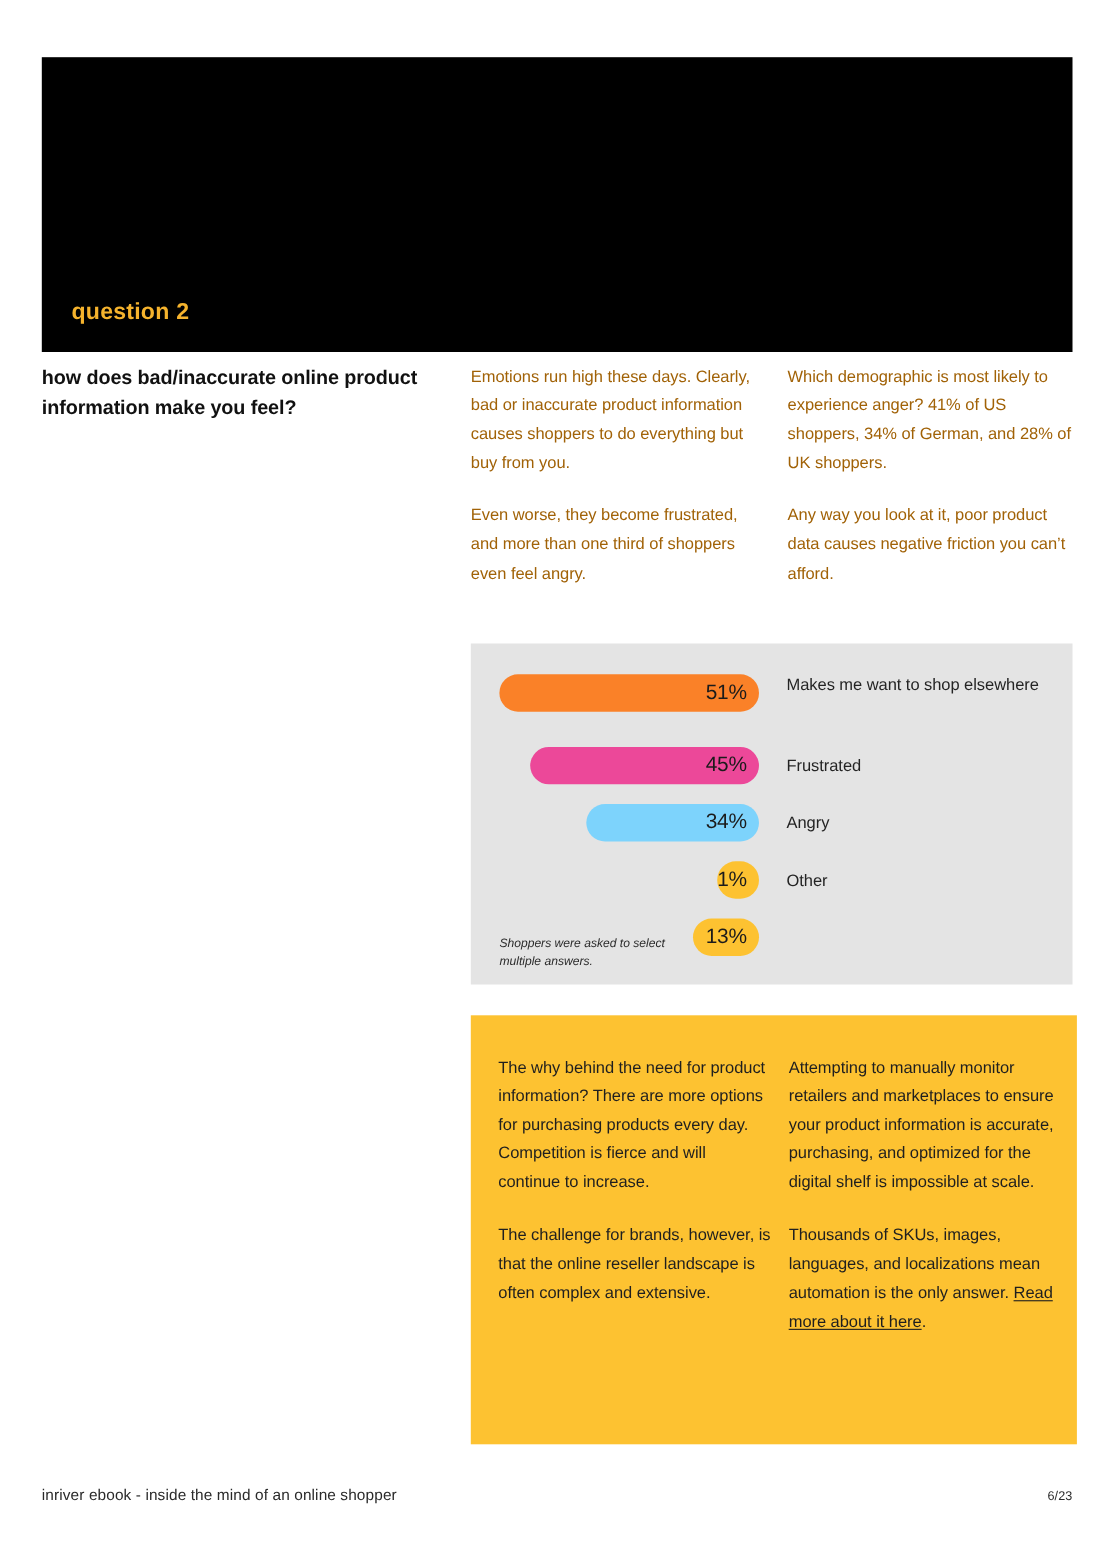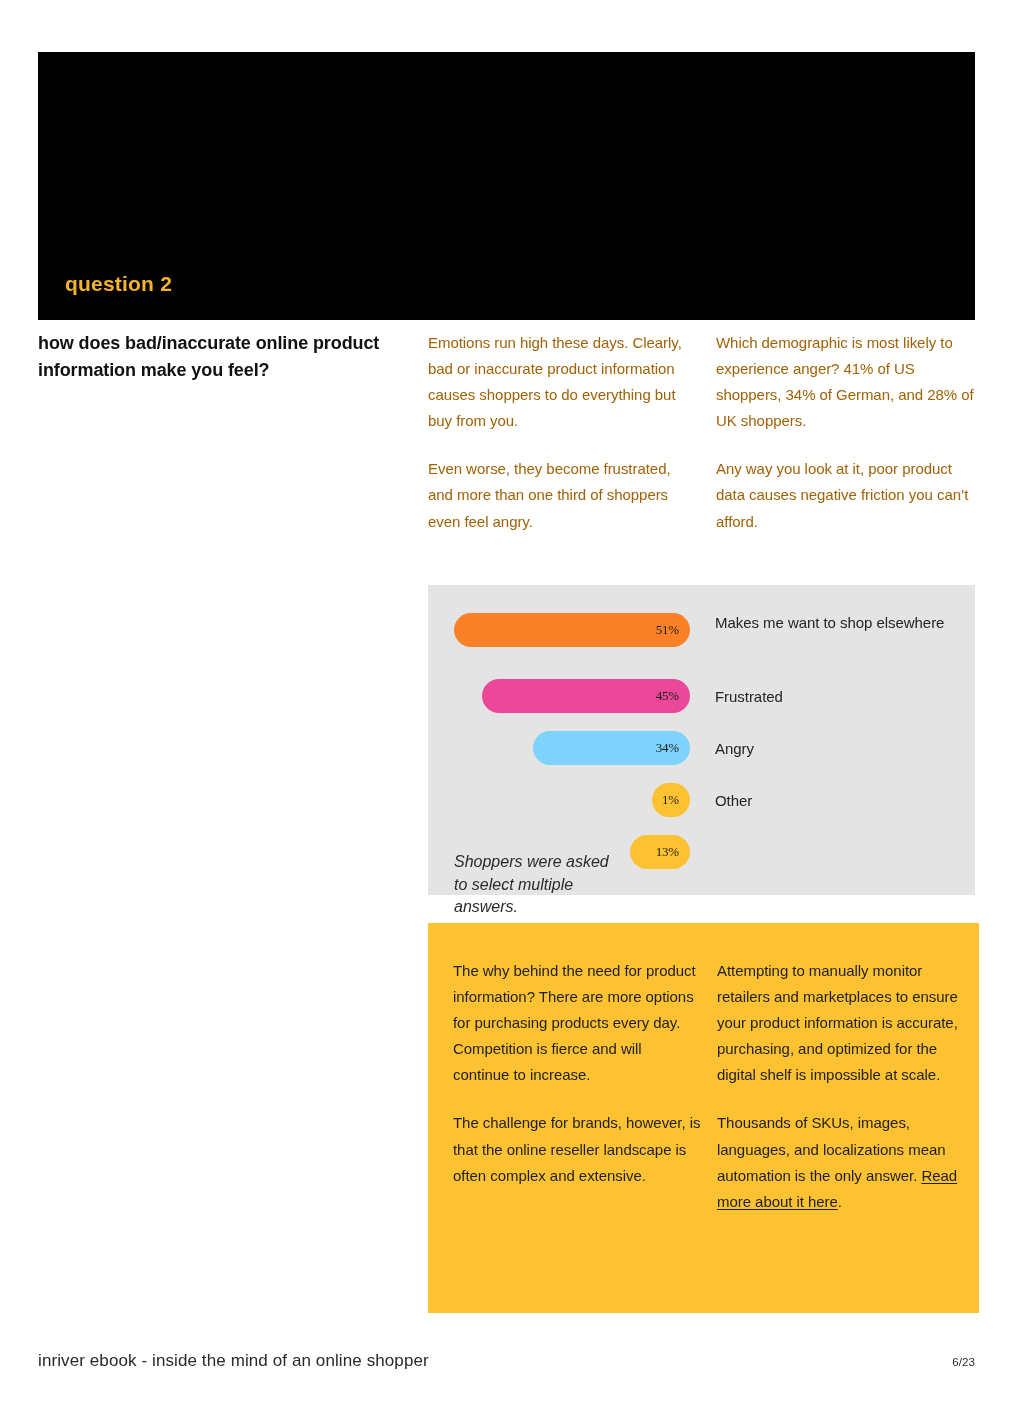--- a/index.html
+++ b/index.html
@@ -105,45 +105,44 @@
     border-radius: 17px;
     box-sizing: border-box;
     display: flex;
     align-items: center;
     justify-content: flex-end;
     padding-right: 11px;
   }
   .bar-orange { background: #fa8128; }
   .bar-yellow { background: #fdc231; }
   .bar-value {
-    font-size: 13px;
+    font-size: 19px;
     color: #1b1b1b;
     letter-spacing: -0.2px;
     white-space: nowrap;
-    font-family: Liberation Serif, serif;
   }
   .bar-label {
     position: absolute;
     left: 287px;
     top: 0;
     width: 250px;
     font-size: 15px;
     line-height: 1.74;
     color: #242424;
     letter-spacing: -0.05px;
   }
   .bar-label.two-line { top: -3px; }
   .bar-label.one-line { top: 5px; }
 
   .chart-note {
     position: absolute;
     left: 26px;
     top: 266px;
     width: 160px;
-    font-size: 16px;
+    font-size: 11px;
     font-style: italic;
     line-height: 1.42;
     color: #2b2b2b;
   }
 
   
   .callout {
     position: absolute;
     left: 428px;
     top: 923px;
@@ -176,21 +175,21 @@
   .footer {
     position: absolute;
     left: 38px;
     top: 1351px;
     width: 937px;
     display: flex;
     justify-content: space-between;
     align-items: baseline;
   }
   .footer-text {
-    font-size: 17px;
+    font-size: 14px;
     color: #2a2a2a;
     letter-spacing: 0.1px;
     text-align: center;
   }
   .footer-page {
     font-size: 11.5px;
     color: #2a2a2a;
     letter-spacing: 0.1px;
   }
 </style>

